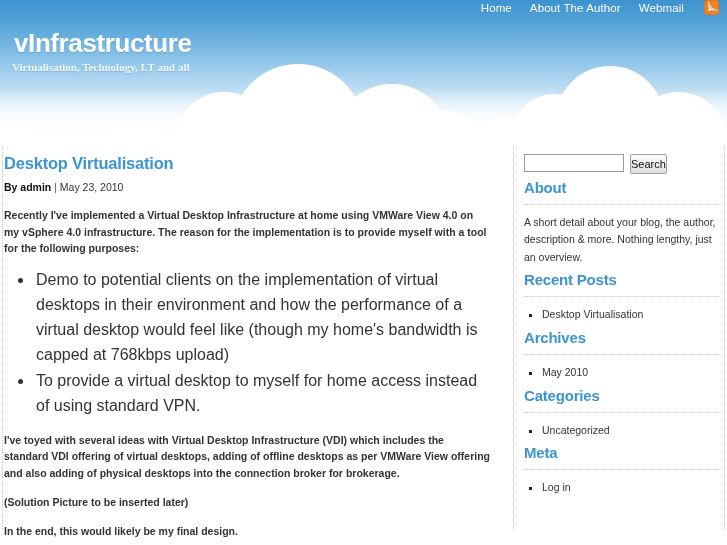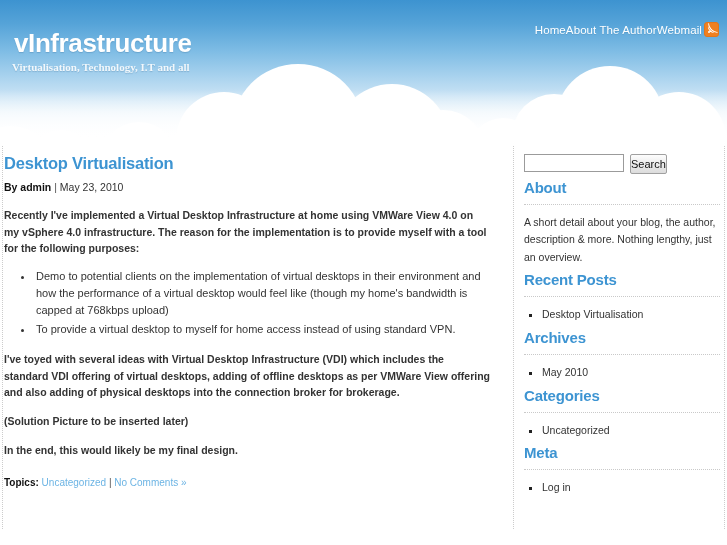--- a/index.html
+++ b/index.html
@@ -36,23 +36,24 @@
   #haze {
     position: absolute;
     left: 0; bottom: 0;
     width: 727px; height: 56px;
     background: linear-gradient(to bottom, rgba(255,255,255,0) 0%, rgba(255,255,255,0.65) 40%, #ffffff 88%);
   }
 
   
   #nav {
     position: absolute;
-    top: 22px; right: 8px;
+    top: 0; right: 8px;
     display: flex;
     align-items: center;
+    gap: 18px;
     z-index: 30;
   }
   #nav a {
     color: #ffffff;
     text-decoration: none;
     font-size: 11.5px;
     letter-spacing: 0.1px;
     white-space: nowrap;
     text-shadow: 0 1px 0 rgba(0,0,0,0.08);
   }
@@ -147,21 +148,21 @@
   .p {
     margin: 13px 0 0 0;
     font-size: 10.5px;
     color: #333333;
     line-height: 1.55;
     font-weight: bold;
   }
   #post-list {
     margin: 12px 0 0 0;
     padding-left: 30px;
-    font-size: 11px;
+    font-size: 16px;
     color: #333333;
     line-height: 1.55;
   }
   #post-list li { margin: 0 0 2px 0; padding-left: 2px; }
   #post-topics {
     margin: 18px 0 0 0;
     font-size: 10px;
     color: #333333;
   }
   #post-topics b { color: #111111; }

